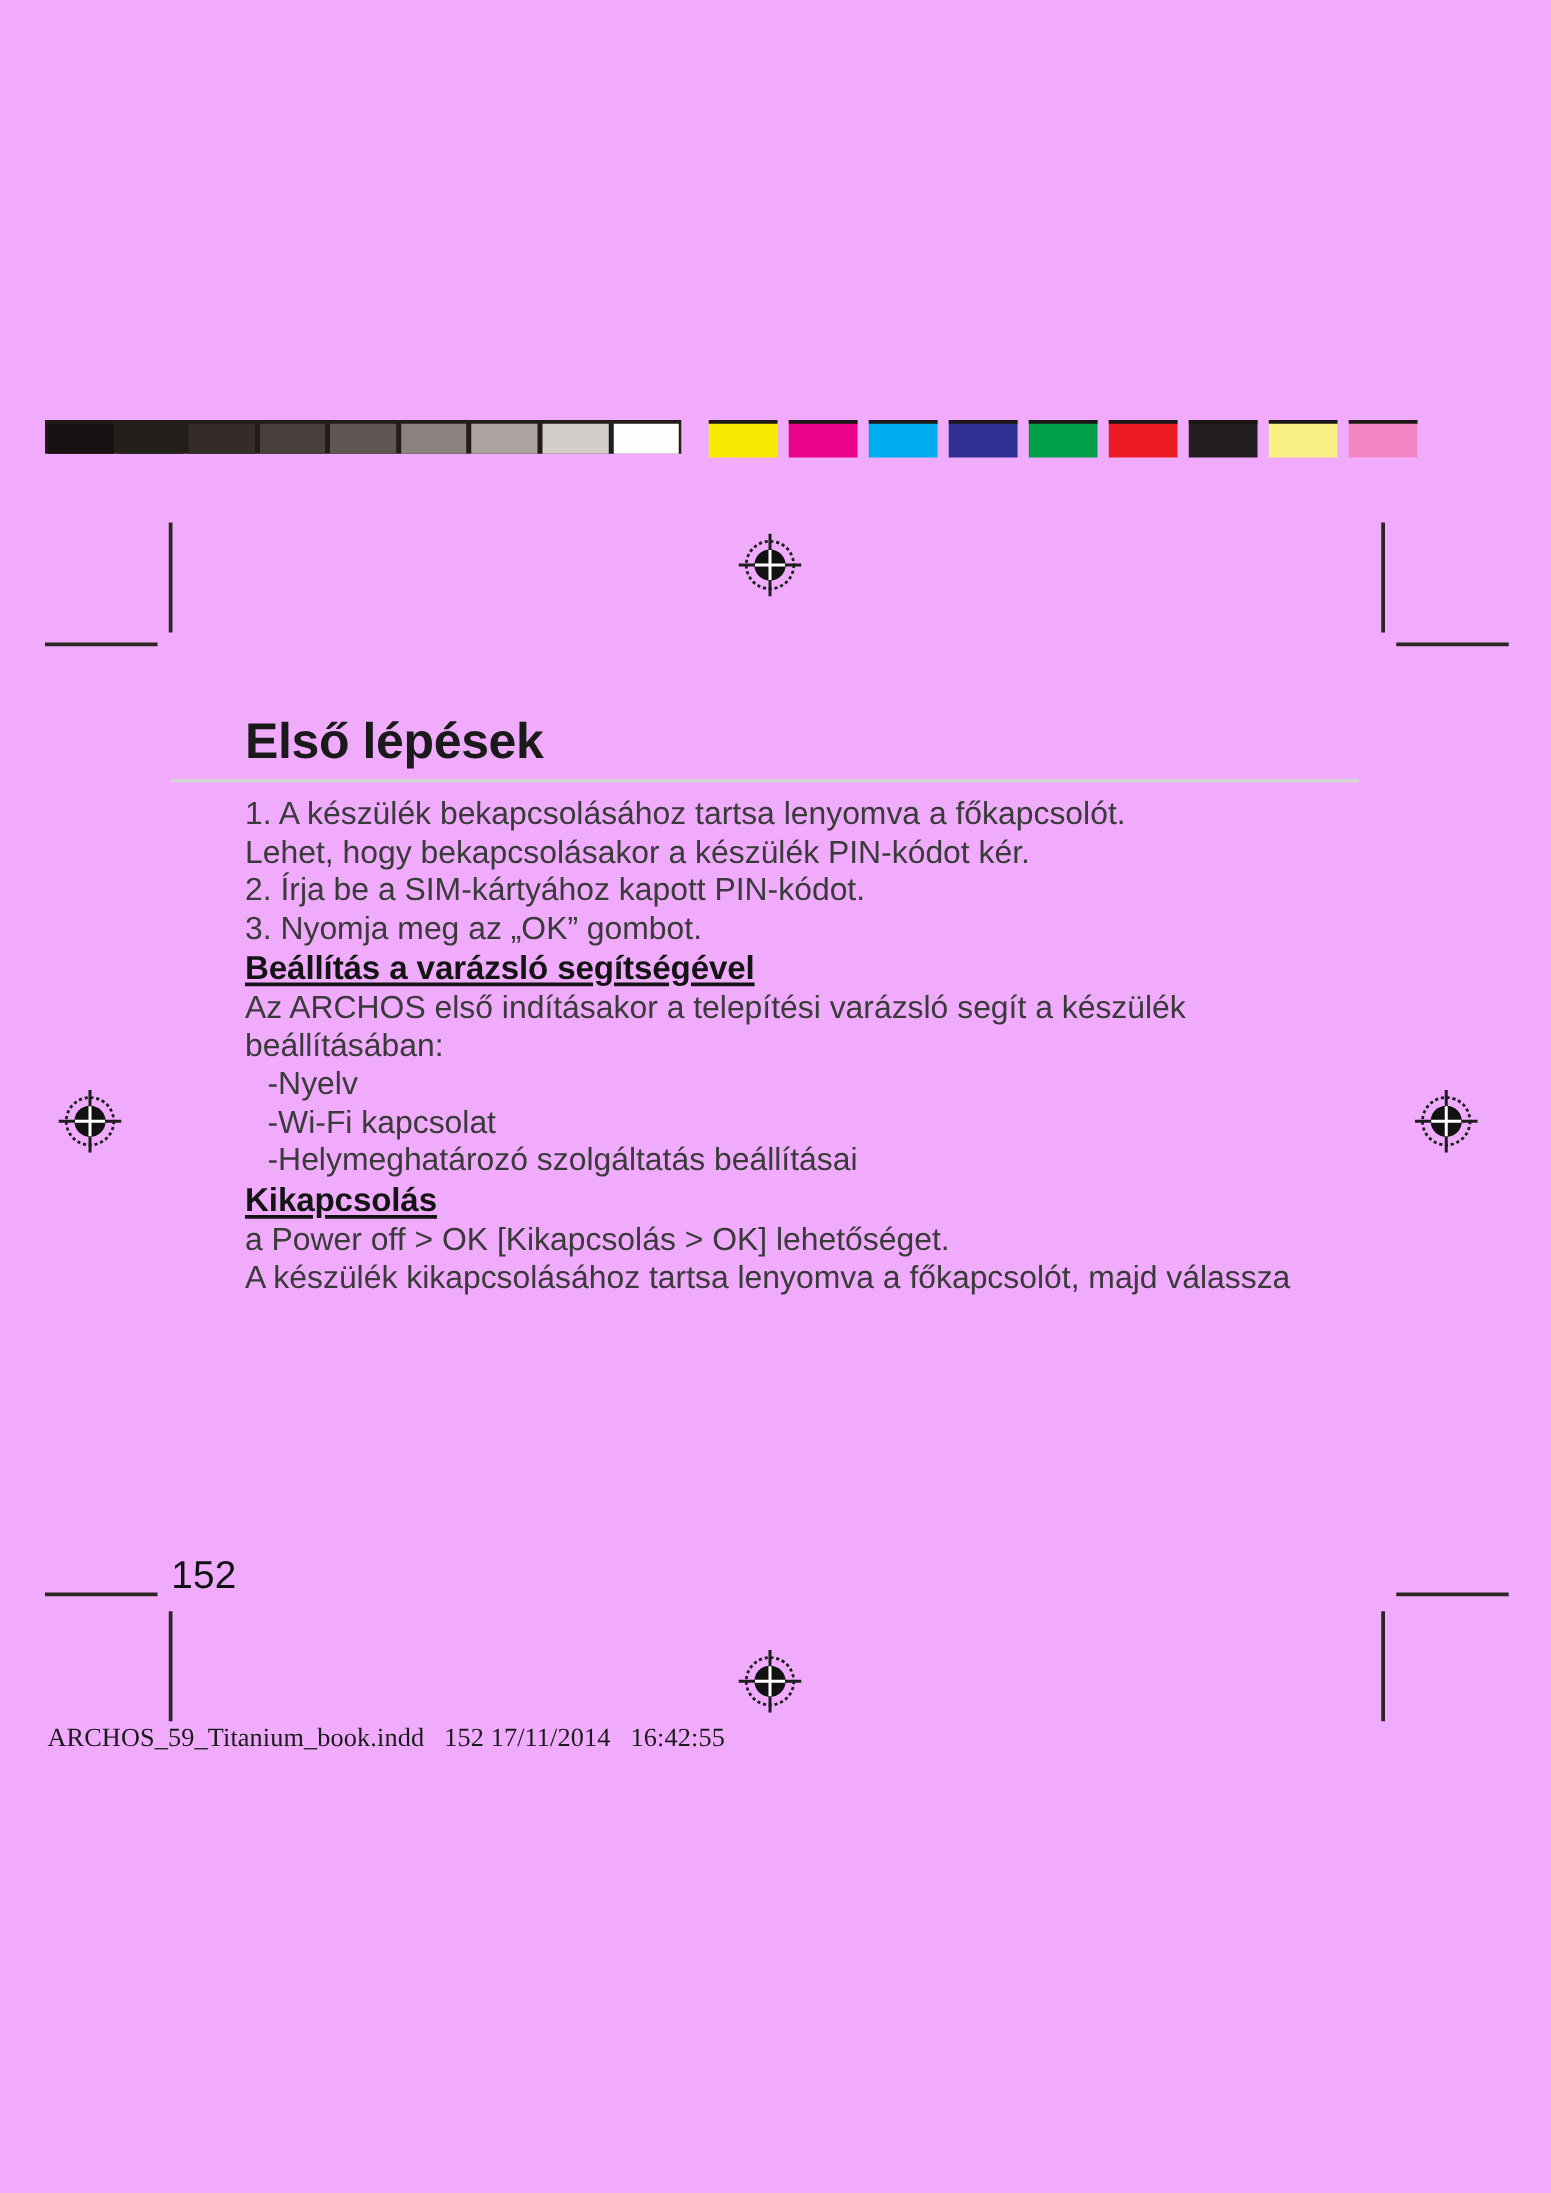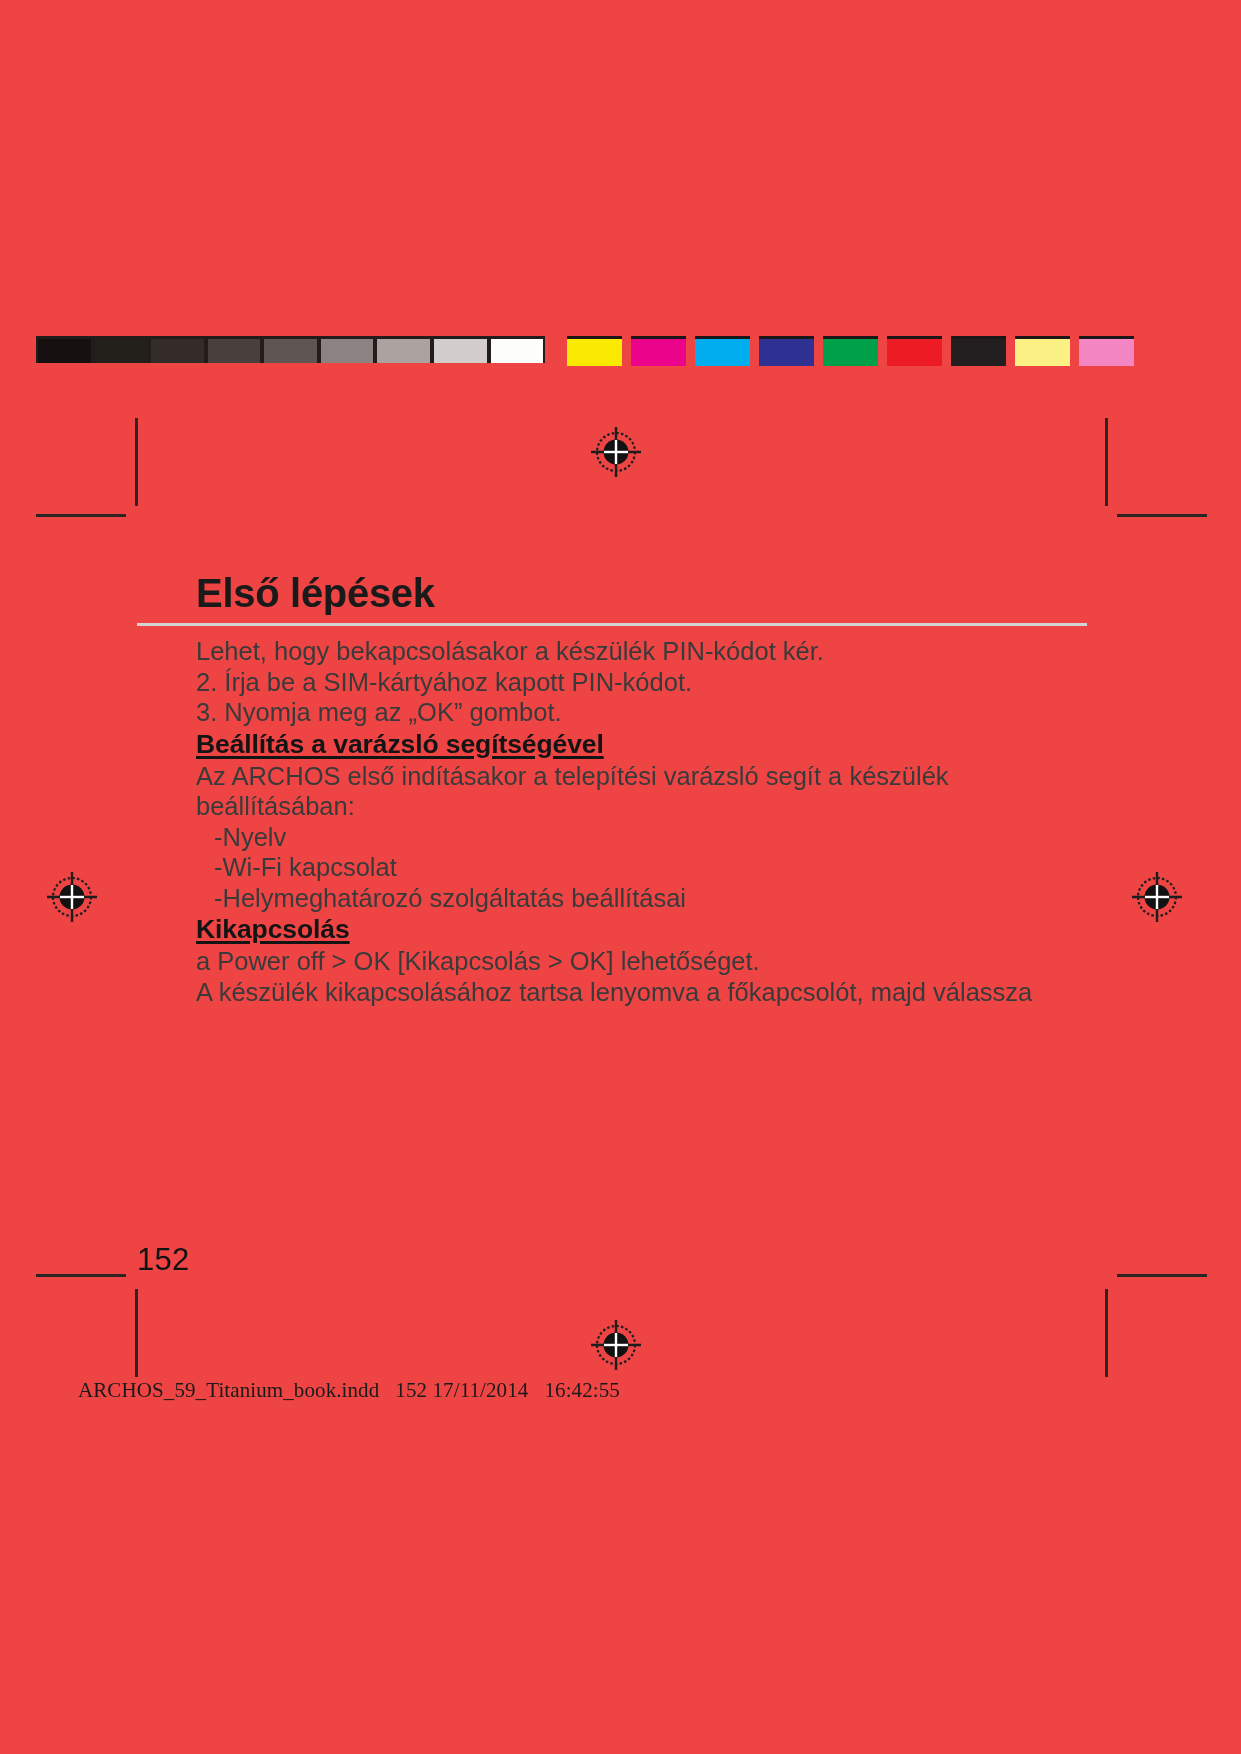--- a/index.html
+++ b/index.html
@@ -12,21 +12,21 @@
     height: 1754px;
     position: relative;
     overflow: hidden;
     font-family: "Liberation Sans", sans-serif;
     -webkit-font-smoothing: antialiased;
   }
 
   .page {
     position: absolute;
     inset: 0;
-    background: #ef4444;
+    background: #f0abfc;
   }
 
   
   .graybar {
     position: absolute;
     left: 36px;
     top: 336px;
     width: 509px;
     height: 27px;
     background: #231c1b;
@@ -132,21 +132,20 @@
 
   .footer {
     position: absolute;
     left: 38px;
     top: 1378px;
     font-family: "Liberation Serif", serif;
     font-size: 21px;
     color: #1a1a1a;
     white-space: pre;
     letter-spacing: 0.1px;
-    margin-left: 40px;
   }
 </style>
 </head>
 <body>
 
 <div class="page">
 
   <div class="graybar">
     <div class="sw" style="background:#171010"></div>
     <div class="sw" style="background:#23201b"></div>
@@ -225,20 +224,21 @@
     </svg>
   </div>
 
   <div class="content">
 
     <div class="title">Első lépések</div>
     <div class="title-rule"></div>
 
     <div class="body">
 
+      <div class="p">1. A készülék bekapcsolásához tartsa lenyomva a főkapcsolót.</div>
       <div class="p">Lehet, hogy bekapcsolásakor a készülék PIN-kódot kér.</div>
       <div class="p">2. Írja be a SIM-kártyához kapott PIN-kódot.</div>
       <div class="p">3. Nyomja meg az „OK” gombot.</div>
 
       <div class="h2">Beállítás a varázsló segítségével</div>
       <div class="p">Az ARCHOS első indításakor a telepítési varázsló segít a készülék</div>
       <div class="p">beállításában:</div>
       <div class="p bullet">-Nyelv</div>
       <div class="p bullet">-Wi-Fi kapcsolat</div>
       <div class="p bullet">-Helymeghatározó szolgáltatás beállításai</div>

